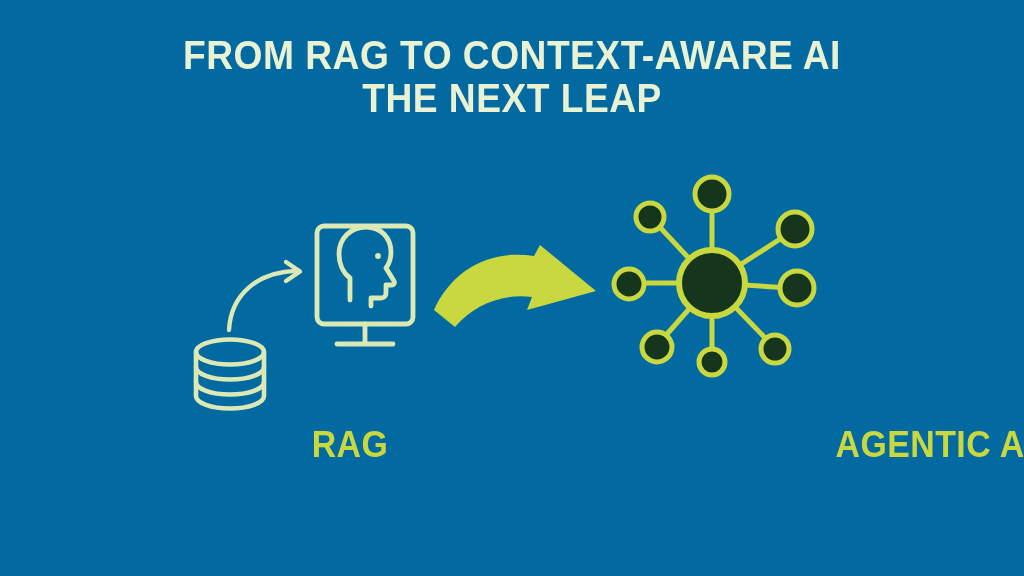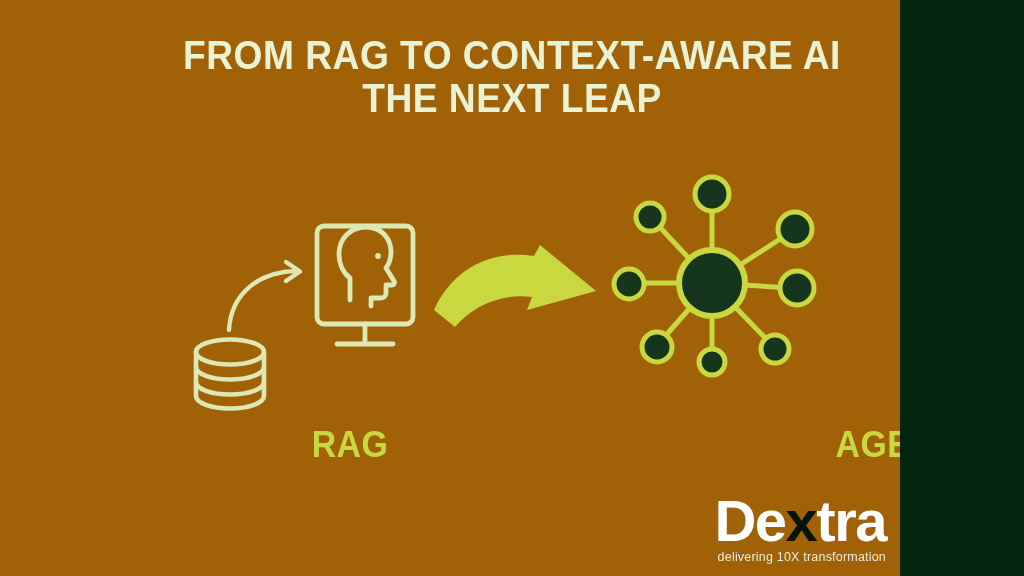--- a/index.html
+++ b/index.html
@@ -2,23 +2,23 @@
 <html><head>
 <meta charset="utf-8">
 <style>
   html, body {
     margin: 0;
     padding: 0;
     background: #04240f;
   }
   #canvas {
     position: relative;
-    width: 900px;
+    width: 1024px;
     height: 576px;
-    background: #a16207;
+    background: #0369a1;
     overflow: hidden;
     font-family: "Liberation Sans", sans-serif;
   }
 
   
   .title-block {
     position: absolute;
     top: 34px;
     left: 0;
     width: 1024px;
@@ -181,18 +181,14 @@
       <circle cx="795" cy="229" r="17" fill="#15351c"></circle>
 
       <circle cx="712" cy="283" r="33" fill="#15351c" stroke-width="6"></circle>
     </g>
   </svg>
 
   <div class="section-label label-rag">RAG</div>
 
   <div class="section-label label-agentic">AGENTIC AI</div>
 
-  <div class="logo">
-    <div class="logo-word"><span>De</span><span class="logo-x">x</span><span>tra</span></div>
-    <div class="logo-tagline">delivering 10X transformation</div>
-  </div>
 
 </div>
 
 </body></html>

